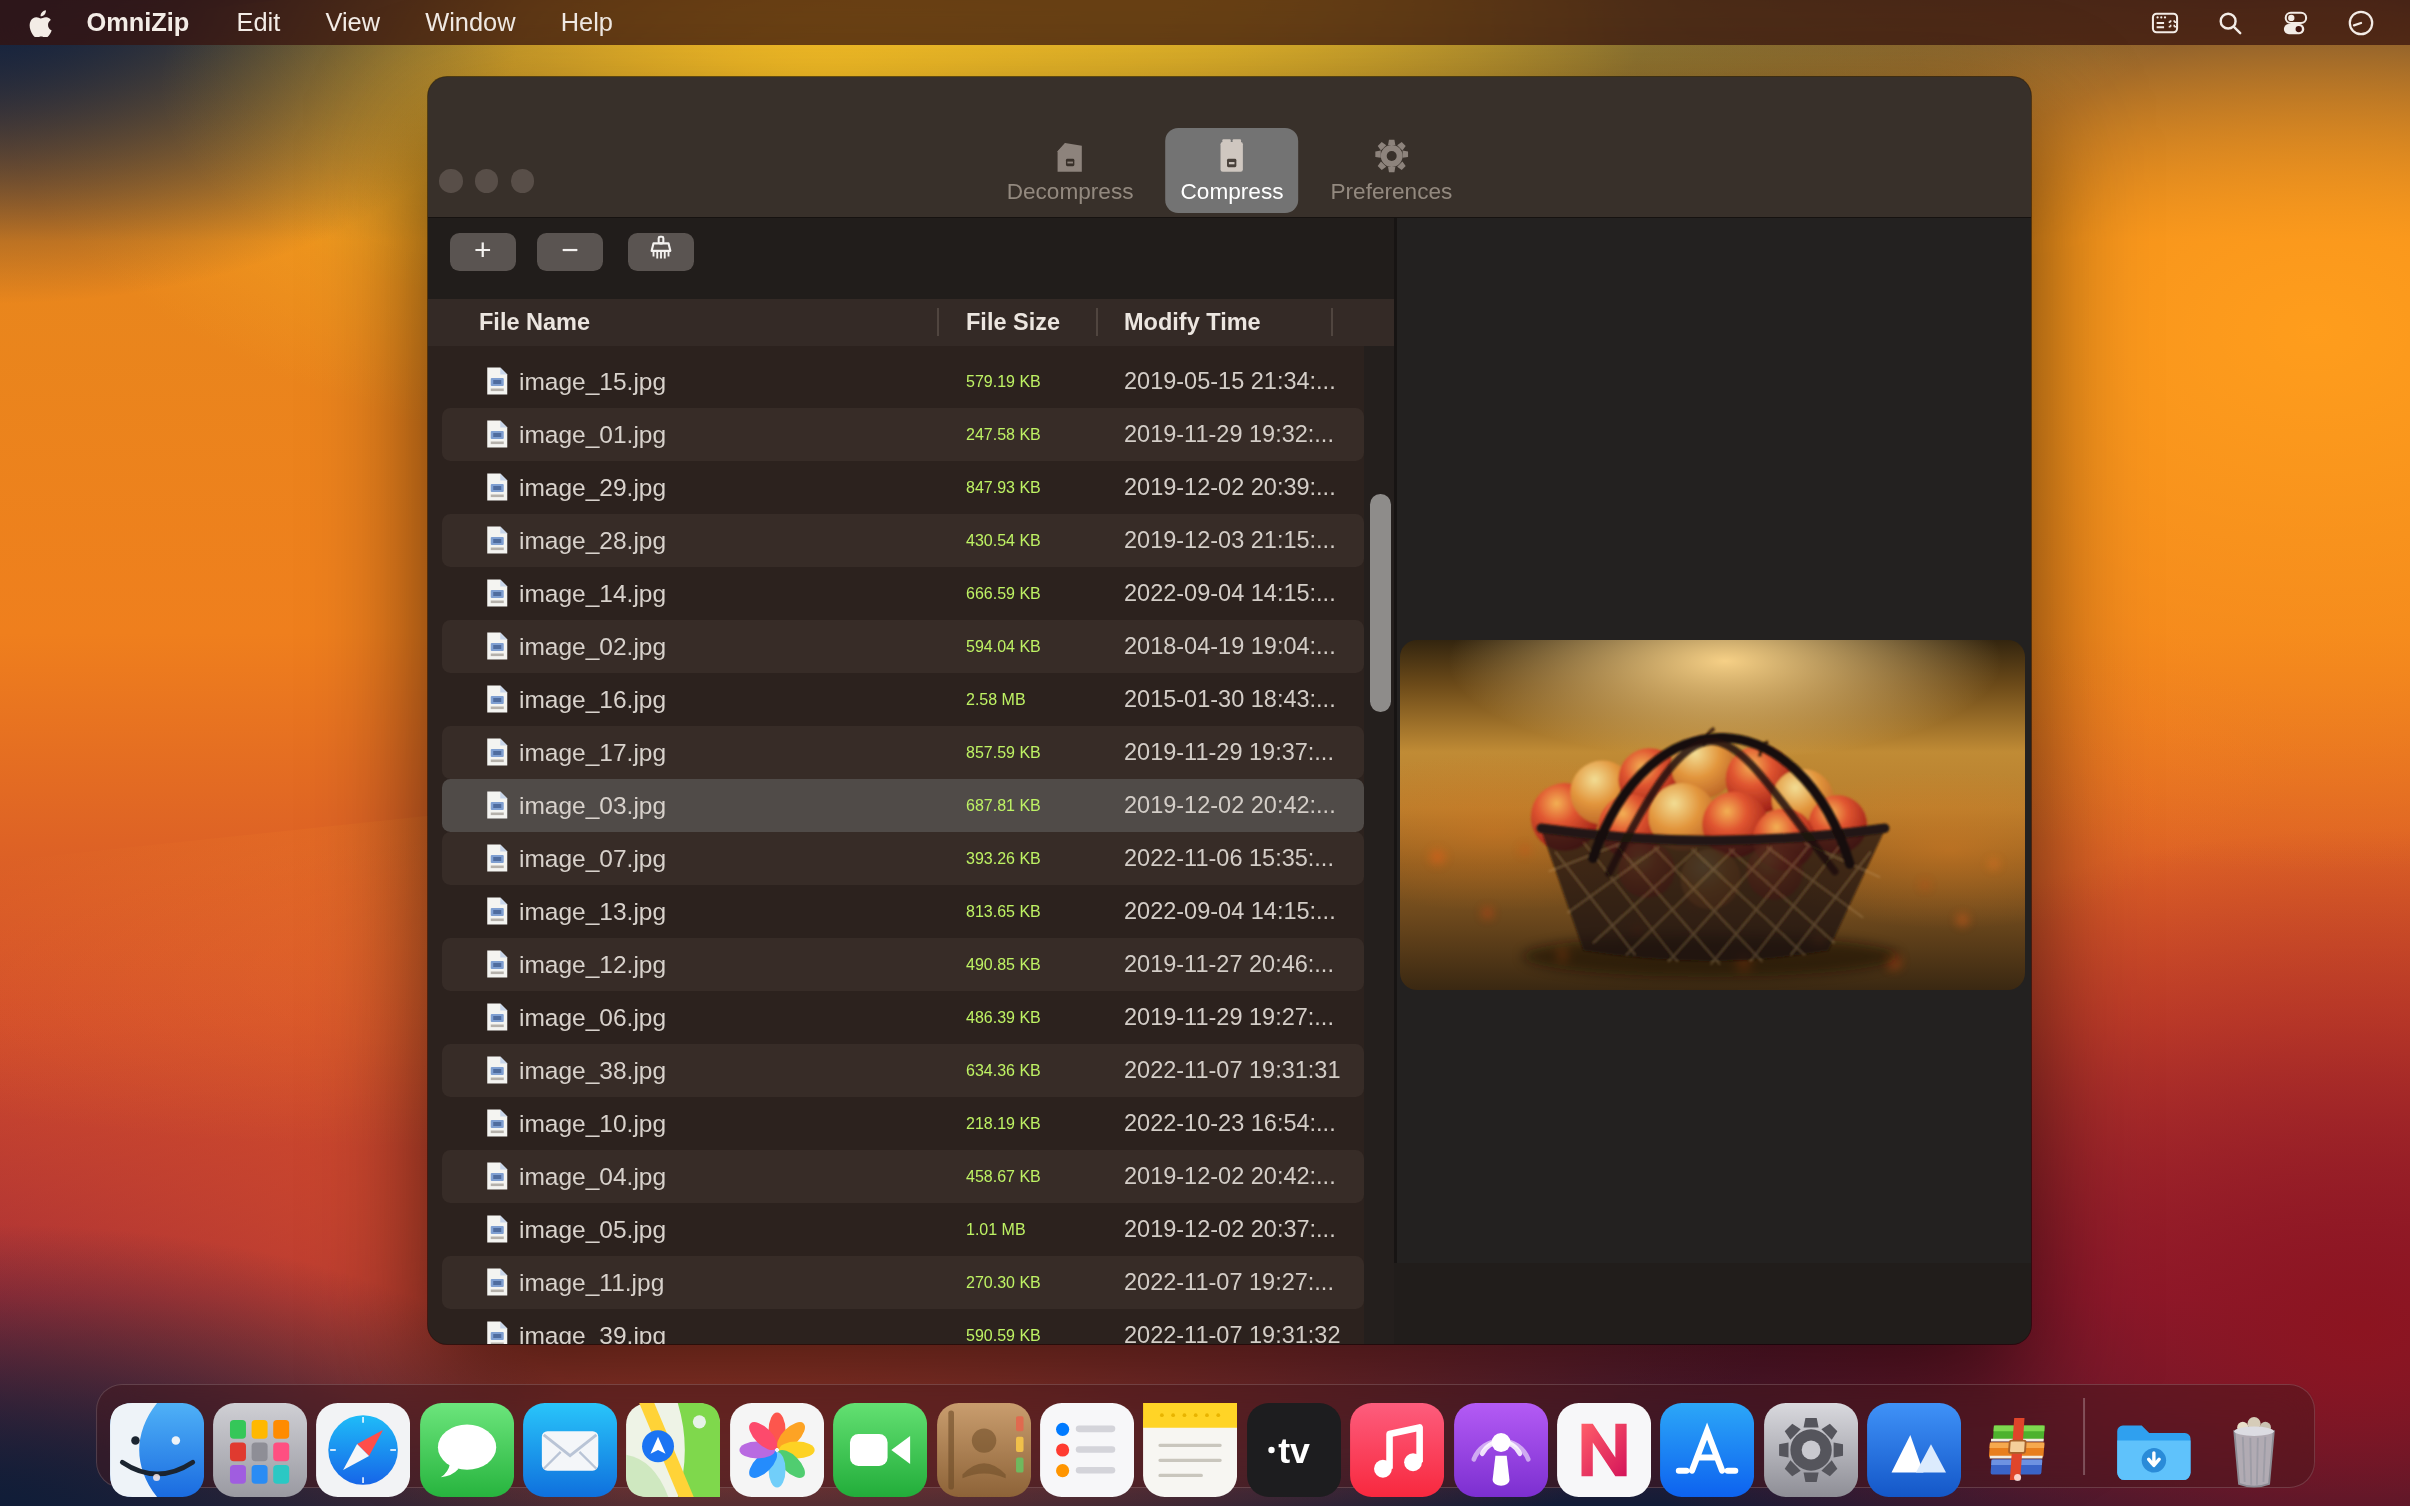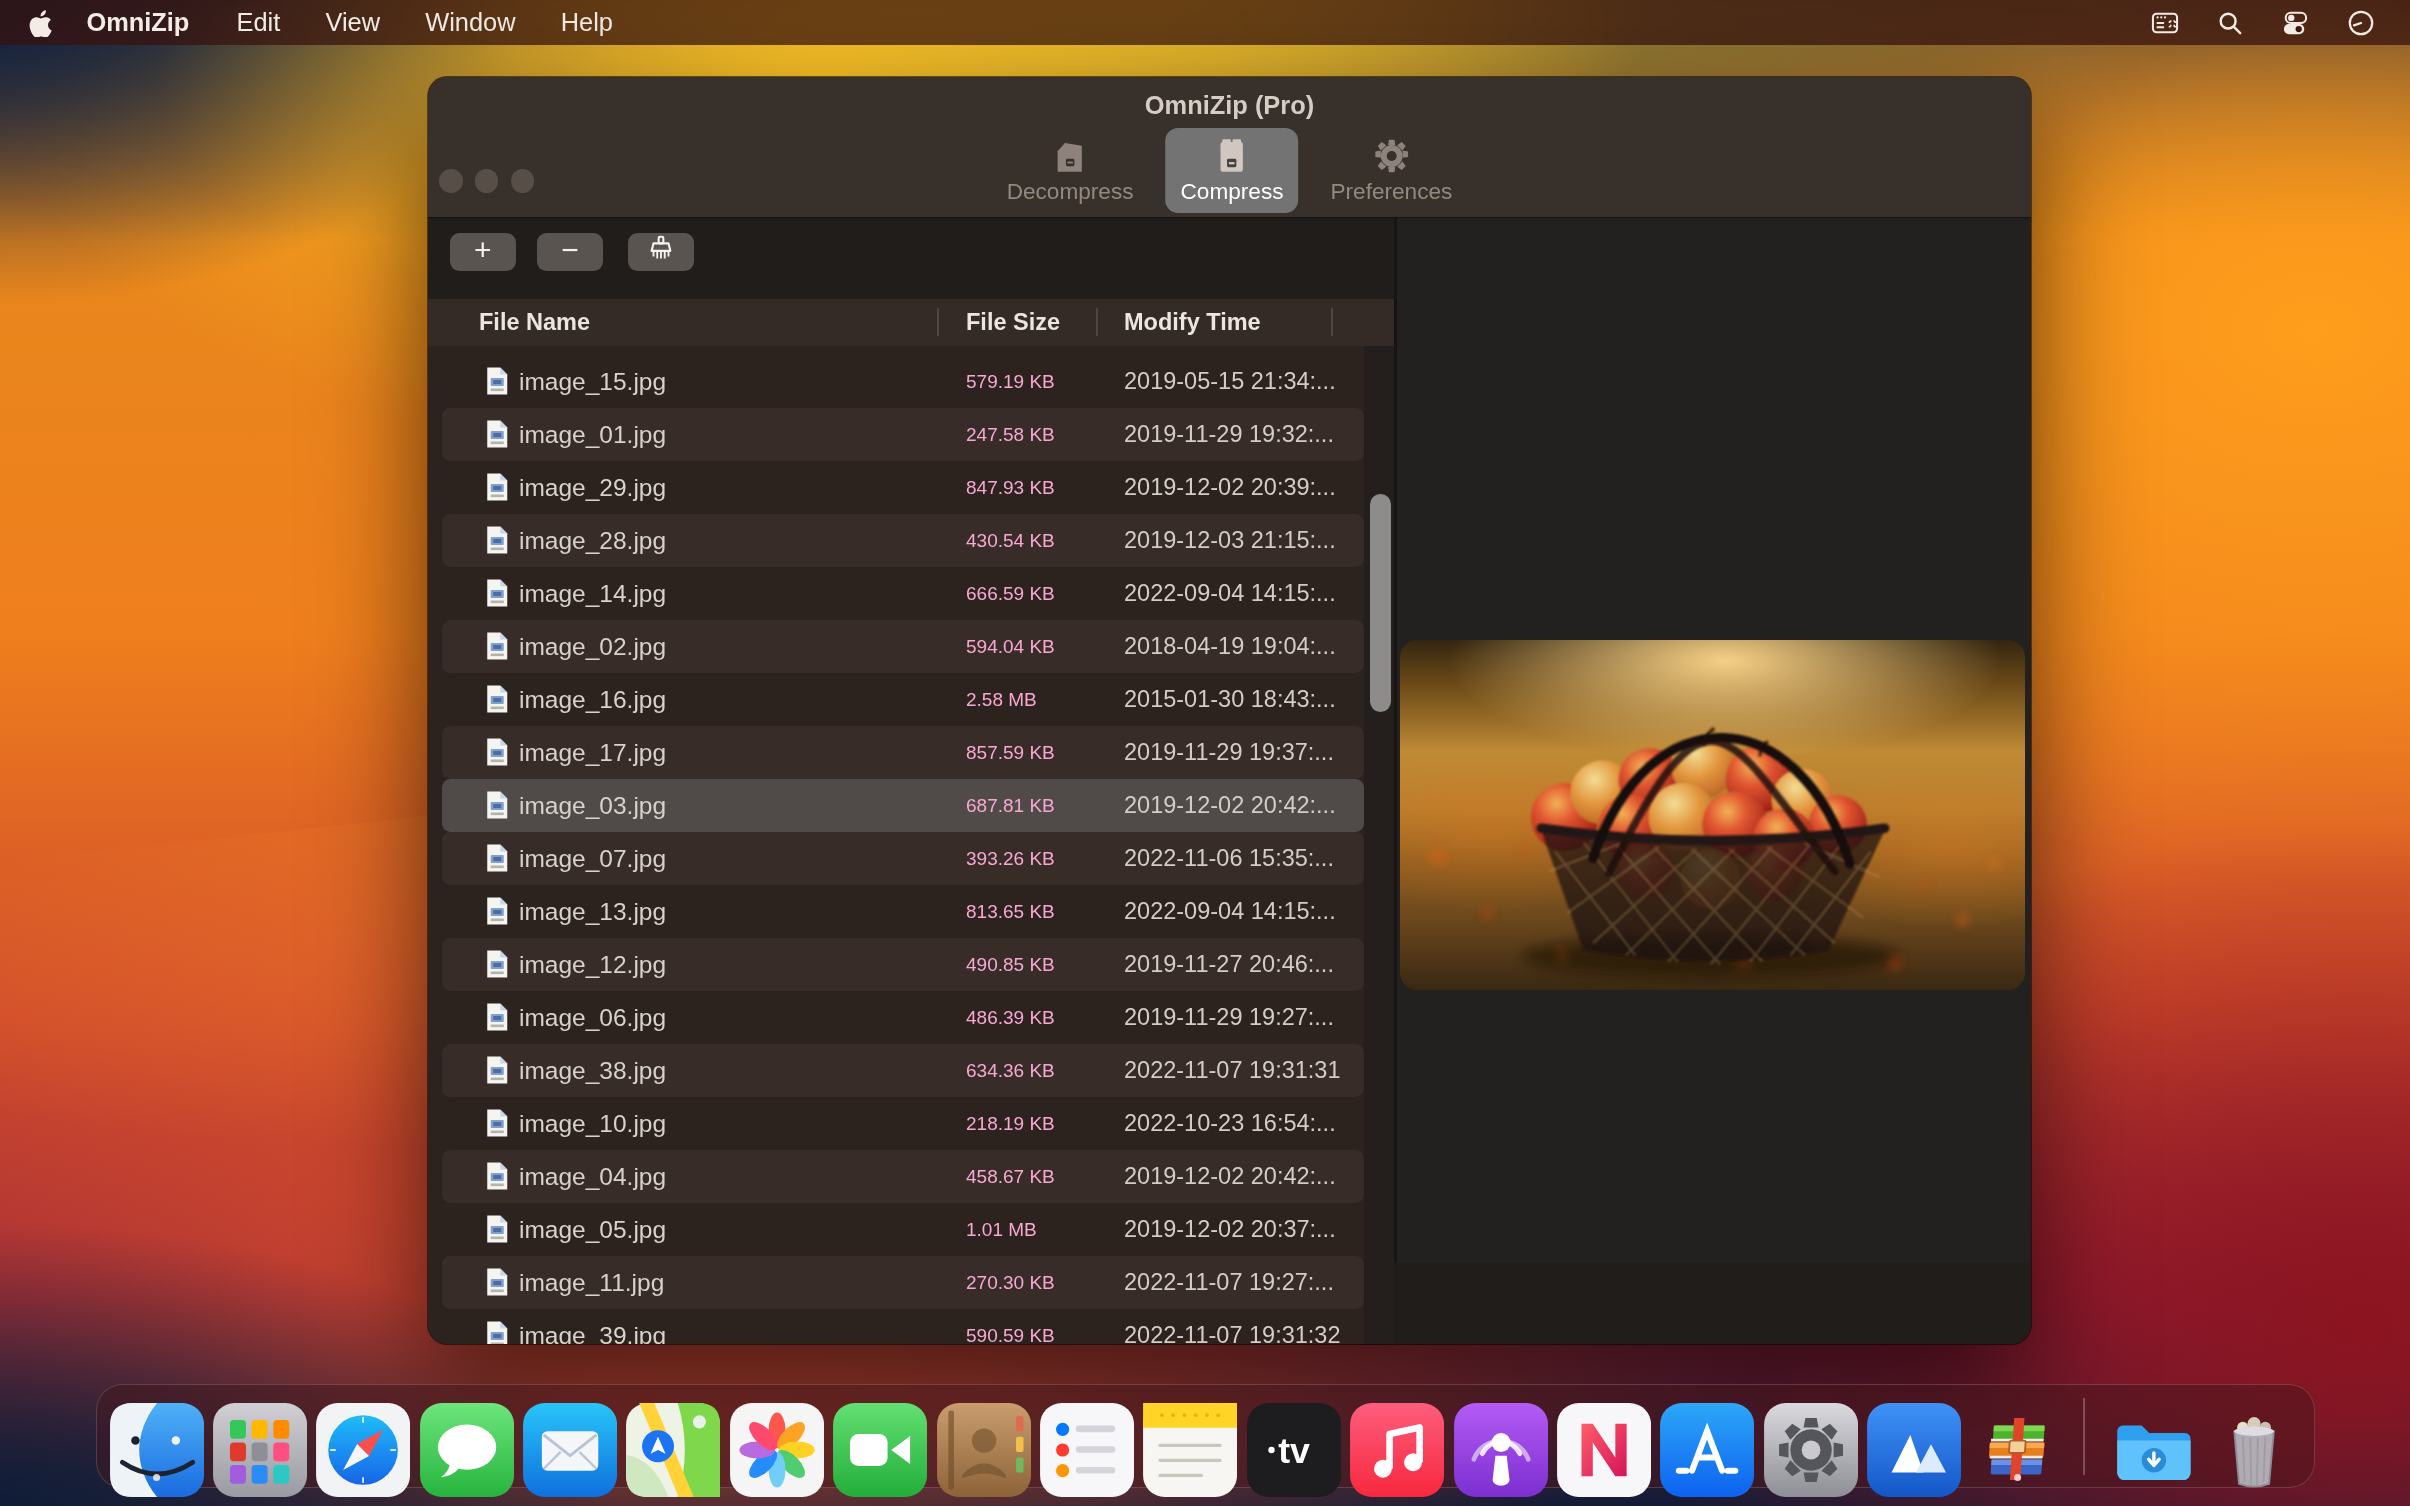--- a/index.html
+++ b/index.html
@@ -74,21 +74,21 @@
   .colsep { position:absolute; top:9.4px; width:1.9px; height:28px; background:#50453f; }
   #rows-bg { position:absolute; left:0; top:47px; width:966px; height:998px;
     background:#2c221e; overflow:hidden; }
   #file-rows { position:absolute; left:14px; top:9.4px; width:922px; }
   .frow { position:relative; height:53px; border-radius:8.5px; color:#d8d2cc; font-size:24.5px; }
   .frow.stripe { background:#372c27; }
   .frow.sel { background:#504b48; }
   .frow span { position:absolute; top:0; line-height:53px; white-space:nowrap; }
   .ficon { left:43px; top:10.4px !important; line-height:0 !important; }
   .fname { left:77px; }
-  .fsize { left:524px; color:#f9a8d4; font-size:19px; }
+  .fsize { left:524px; color:#bef264; font-size:16px; }
   .fdate { left:682px; color:#d3cdc7; font-size:23.5px; }
   #scroll-gutter { position:absolute; left:936px; top:47px; width:30px; height:998px; background:#241f1d; }
   #scroll-thumb { position:absolute; left:942px; top:195px; width:21px; height:218px;
     border-radius:10.4px; background:#8e8c8a; }
 
   
   #pane-divider { position:absolute; left:966px; top:0px; width:2.8px; height:1045px; background:#171413; }
   #left-pane, #pane-divider { }
   #preview-pane { position:absolute; left:969px; top:0px; width:634px; height:1045px; background:#232120; }
   #preview-photo { position:absolute; left:2.8px; top:422px; width:625px; height:350px;
@@ -181,21 +181,20 @@
     </span>
 </div>
 
 <div id="window">
   <div id="win-header">
     <div id="traffic">
       <div class="tl"></div>
       <div class="tl"></div>
       <div class="tl"></div>
     </div>
-    <div id="win-title">OmniZip (Pro)</div>
     <div id="tabs">
         <div class="tab">
           <span>
             <svg width="41" height="40" viewBox="0 0 44 42">
               <path d="M9 16 L17 7 L35 10 L35 38 L9 38 Z" fill="#8d837c"></path>
               <path d="M17 7 L22 13 L9 16 Z" fill="#8d837c" opacity=".65"></path>
               <rect x="18" y="24" width="9" height="8" rx="1.5" fill="#38302a"></rect>
               <rect x="19.5" y="27" width="6" height="2" fill="#8d837c"></rect>
             </svg>
           </span>

